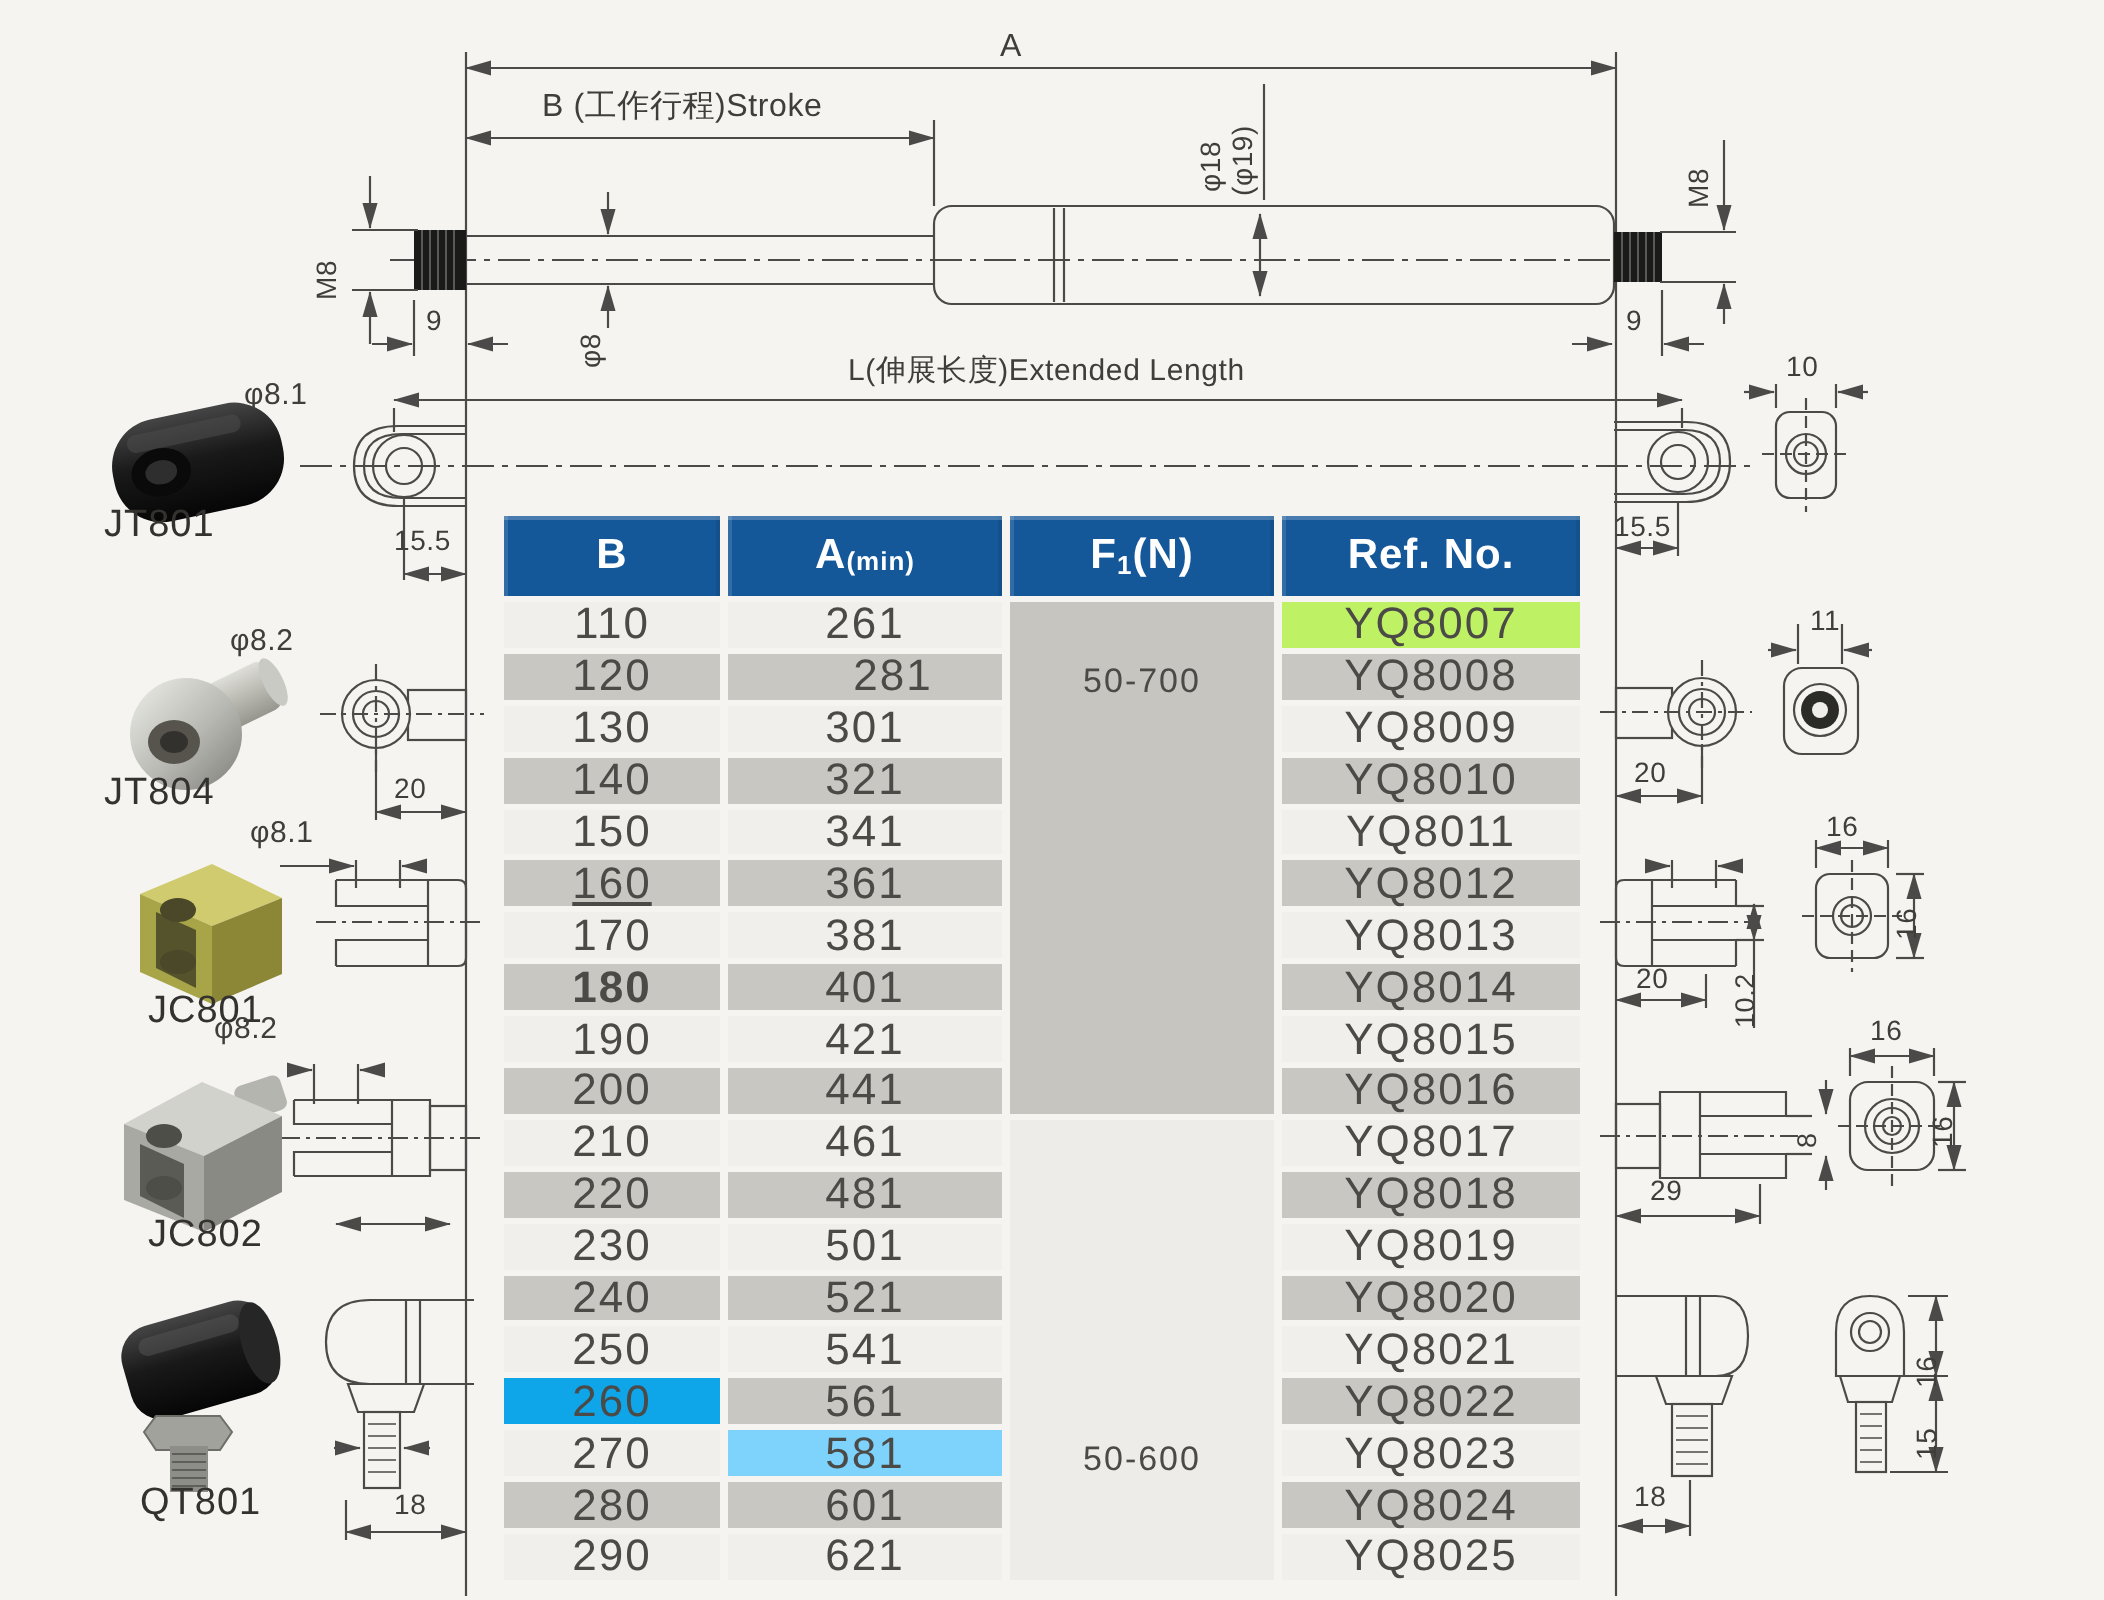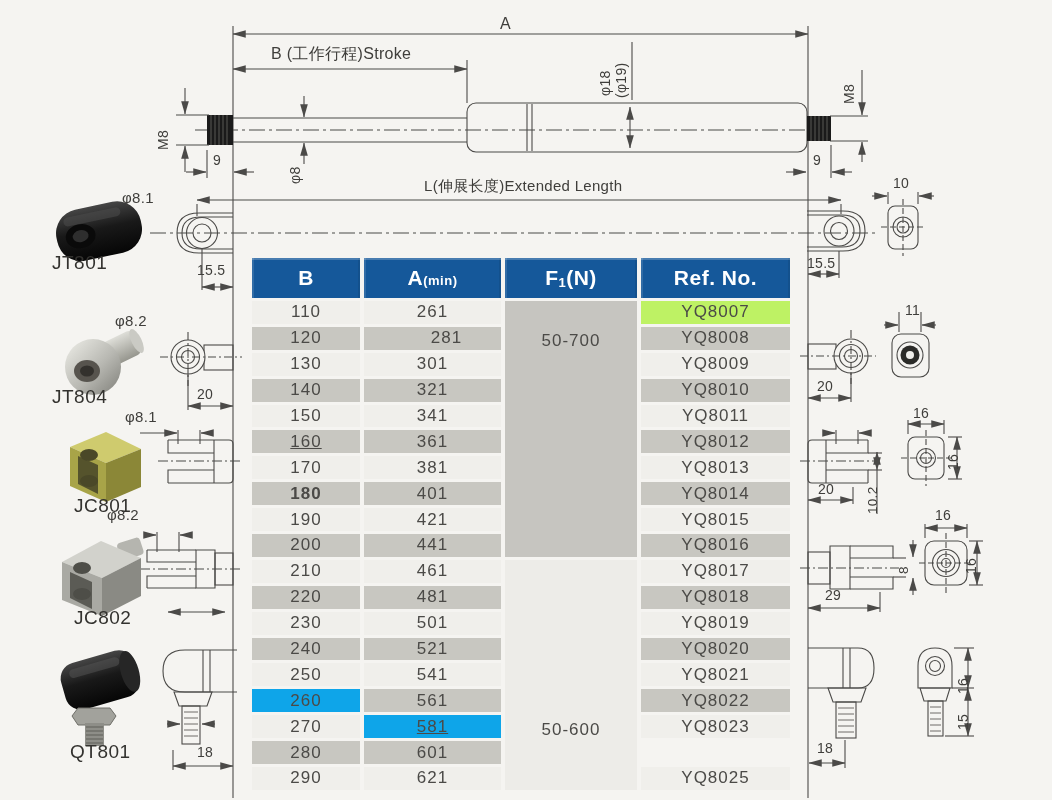--- a/index.html
+++ b/index.html
@@ -18,21 +18,21 @@
           display:grid;grid-template-columns:108px 137px 132px 149px;column-gap:4px;}
   .hcell{display:flex;align-items:center;justify-content:center;
          color:#ffffff;font-weight:bold;font-size:21px;letter-spacing:.5px;
          box-shadow:inset 0 2px 0 rgba(255,255,255,.22), inset 2px 0 0 rgba(255,255,255,.12), inset -2px 0 0 rgba(0,0,0,.08);}
   .hsmall{font-size:13px;font-weight:bold;margin-top:4px;}
   .hsub{font-size:13px;font-weight:bold;margin-top:8px;}
   #t-rows{position:absolute;left:252px;top:301px;width:538px;
           display:grid;grid-template-columns:108px 137px 132px 149px;
           column-gap:4px;grid-auto-rows:22.9px;row-gap:3px;}
   .cell{display:flex;align-items:center;justify-content:center;
-        font-size:17px;color:#4b4a47;letter-spacing:1px;}
+        font-size:22px;color:#4b4a47;letter-spacing:1px;}
   .merged{display:flex;justify-content:center;align-items:flex-start;
           font-size:17px;color:#4b4a47;letter-spacing:1px;}
   #f1a{grid-column:3;grid-row:1 / span 10;padding-top:30px;}
   #f1b{grid-column:3;grid-row:11 / span 9;padding-top:160px;}
 </style>
 </head>
 <body>
 
 <div id="page">
 
@@ -436,22 +436,23 @@
       <div class="cell" style="background: rgb(200, 199, 193); grid-area: 14 / 1;">240</div>
       <div class="cell" style="background: rgb(200, 199, 193); grid-area: 14 / 2;">521</div>
       <div class="cell" style="background: rgb(200, 199, 193); grid-area: 14 / 4;">YQ8020</div>
       <div class="cell" style="background: rgb(240, 239, 235); grid-area: 15 / 1;">250</div>
       <div class="cell" style="background: rgb(240, 239, 235); grid-area: 15 / 2;">541</div>
       <div class="cell" style="background: rgb(240, 239, 235); grid-area: 15 / 4;">YQ8021</div>
       <div class="cell" style="background: #0ea5e9; grid-area: 16 / 1;">260</div>
       <div class="cell" style="background: rgb(200, 199, 193); grid-area: 16 / 2;">561</div>
       <div class="cell" style="background: rgb(200, 199, 193); grid-area: 16 / 4;">YQ8022</div>
       <div class="cell" style="background: rgb(240, 239, 235); grid-area: 17 / 1;">270</div>
-      <div class="cell" style="background: #0ea5e9; grid-area: 17 / 2; text-decoration: underline;">581</div>
+      <div class="cell" style="background: #7dd3fc; grid-area: 17 / 2;">581</div>
       <div class="cell" style="background: rgb(240, 239, 235); grid-area: 17 / 4;">YQ8023</div>
       <div class="cell" style="background: rgb(200, 199, 193); grid-area: 18 / 1;">280</div>
       <div class="cell" style="background: rgb(200, 199, 193); grid-area: 18 / 2;">601</div>
+      <div class="cell" style="background: rgb(200, 199, 193); grid-area: 18 / 4;">YQ8024</div>
       <div class="cell" style="background: rgb(240, 239, 235); grid-area: 19 / 1;">290</div>
       <div class="cell" style="background: rgb(240, 239, 235); grid-area: 19 / 2;">621</div>
       <div class="cell" style="background: rgb(240, 239, 235); grid-area: 19 / 4;">YQ8025</div>
     </div>
 
 </div>
 
 </body></html>

